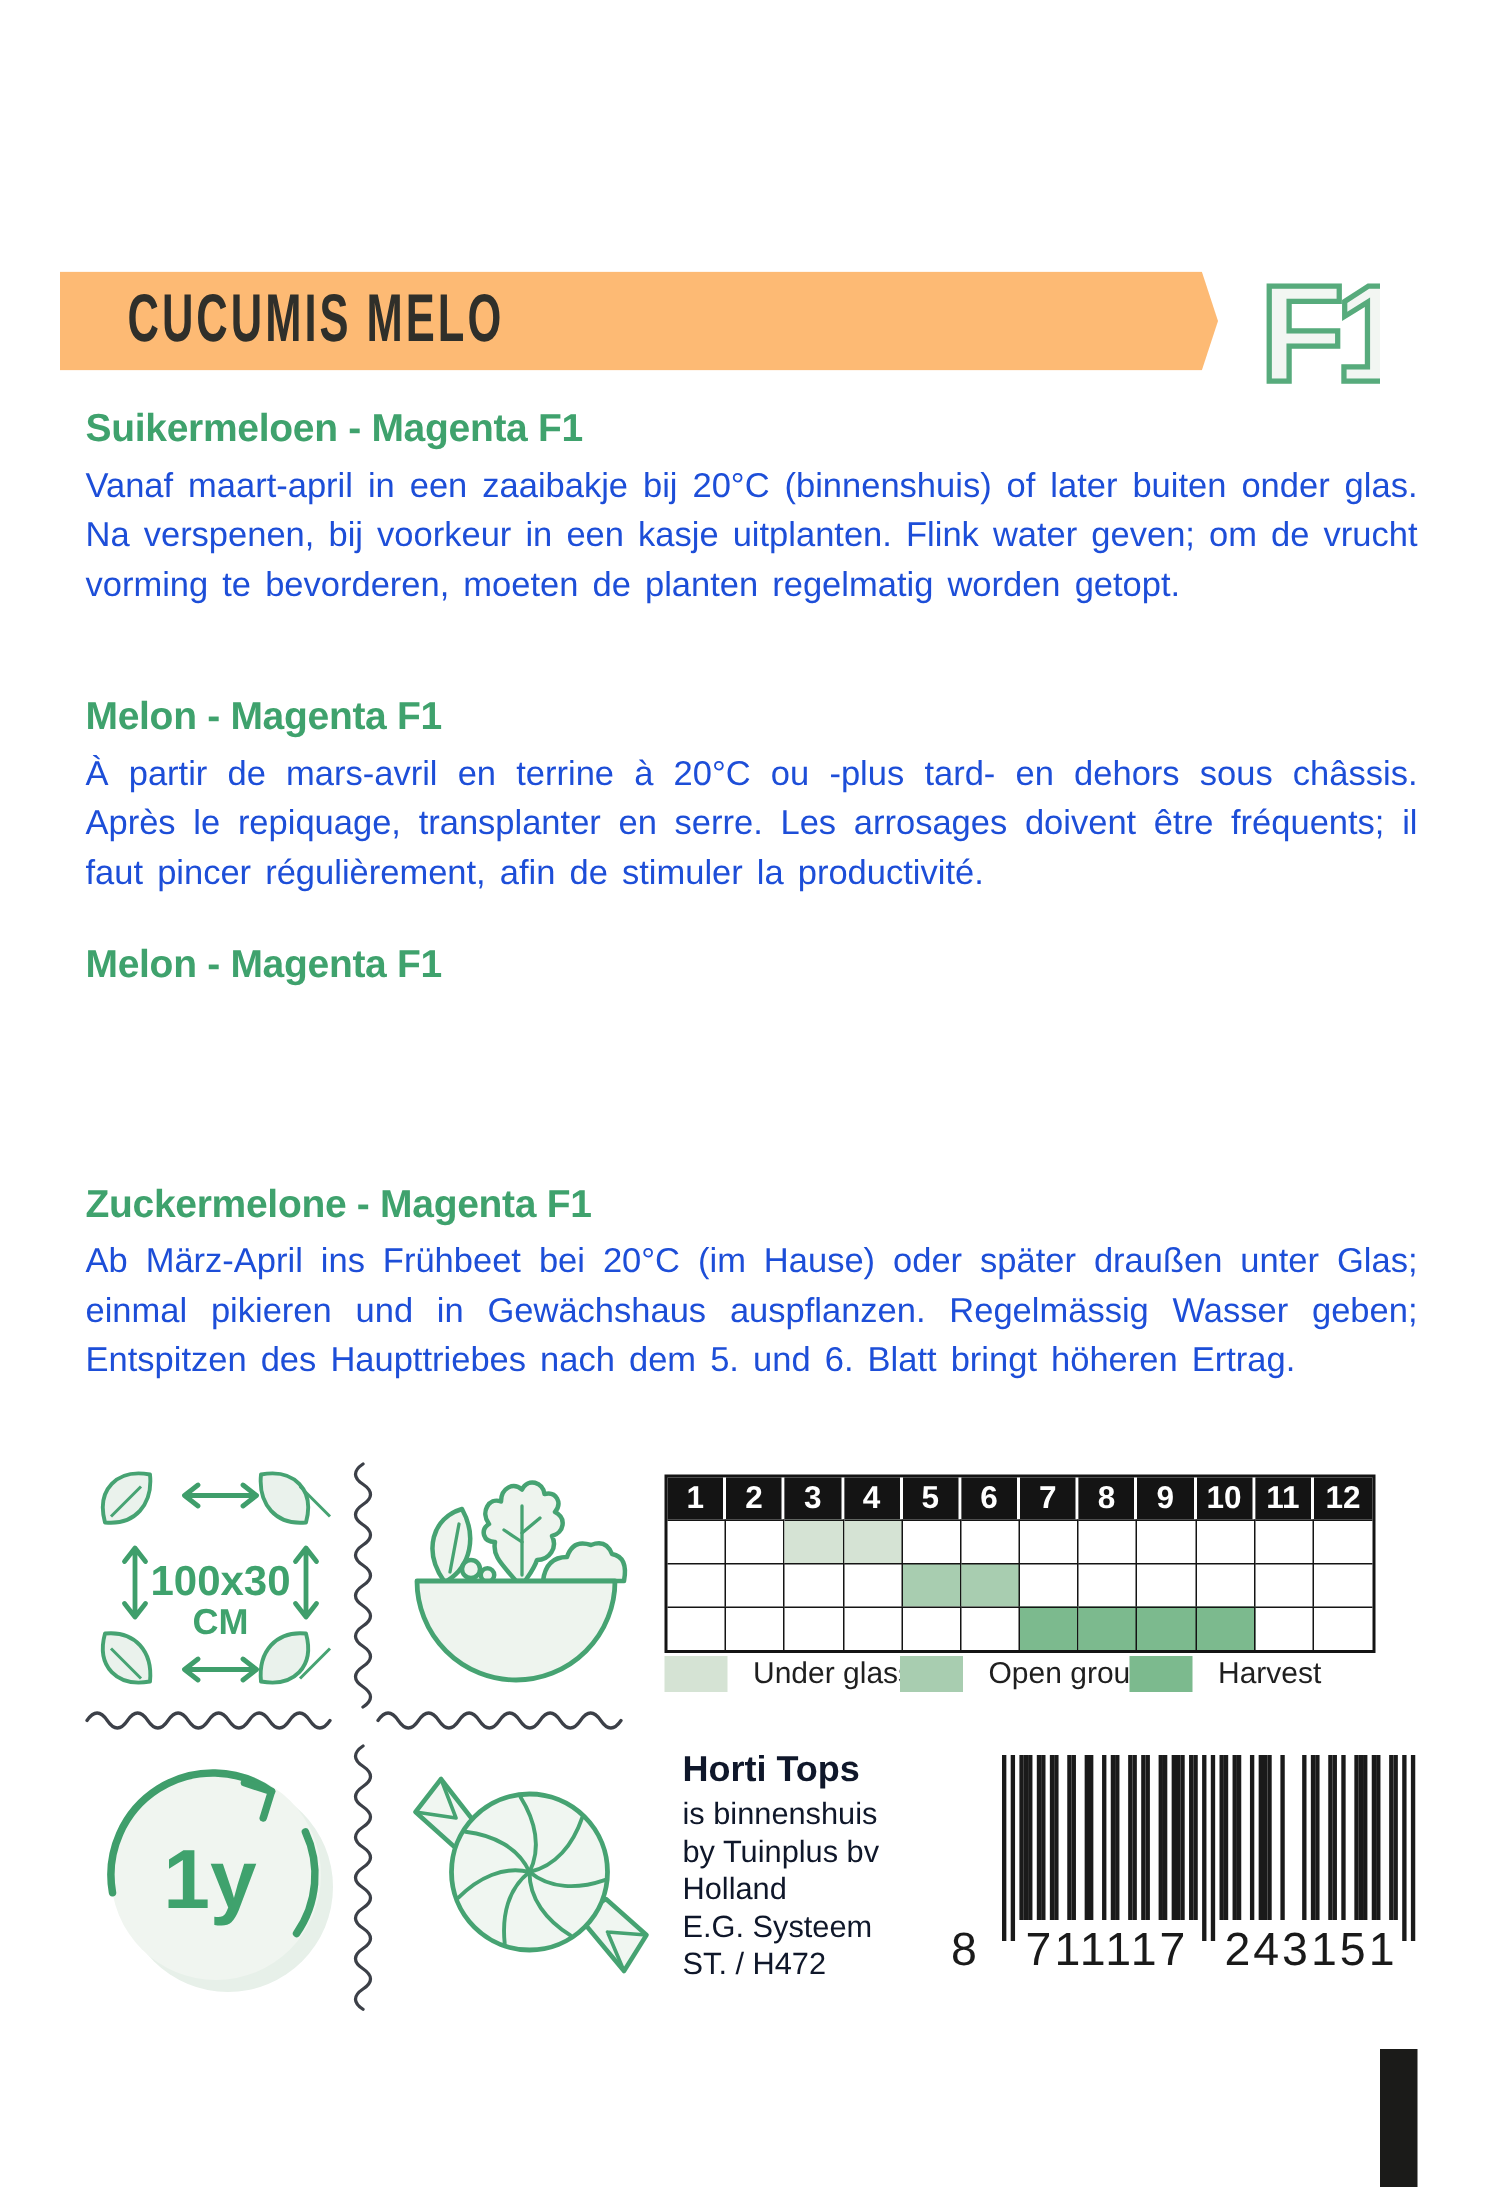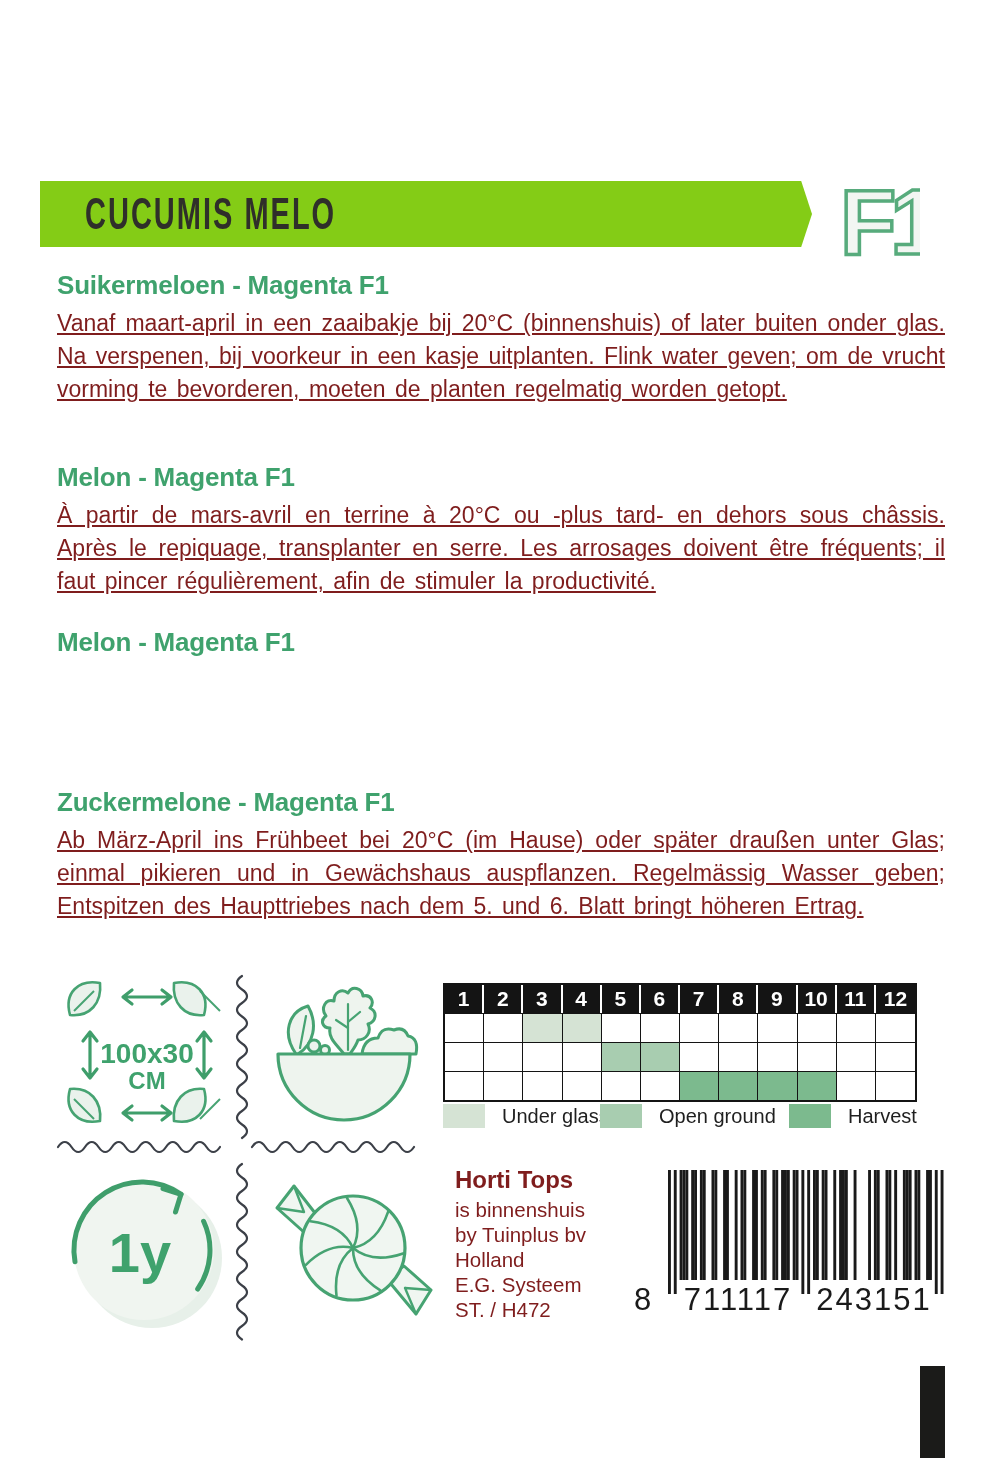--- a/index.html
+++ b/index.html
@@ -1,49 +1,49 @@
 <!DOCTYPE html>
 <html><head>
 <meta charset="utf-8">
 <style>
   html,body{margin:0;padding:0;background:#fff;}
   .page{position:relative;width:1000px;height:1458px;background:#ffffff;
         font-family:"Liberation Sans",sans-serif;overflow:hidden;}
 
   
-  .banner{position:absolute;left:40px;top:181px;width:772px;height:66px;background:#84cc16;
+  .banner{position:absolute;left:40px;top:181px;width:772px;height:66px;background:#fdba74;
           clip-path:polygon(0 0,98.6% 0,100% 50%,98.6% 100%,0 100%);text-align:center;}
   .banner-title{position:absolute;left:45px;top:50%;transform:translateY(-50%) scaleY(1.55);
           transform-origin:left center;font-size:29px;font-weight:600;letter-spacing:2px;
           color:#2f2f2a;white-space:nowrap;}
   .f1-badge{position:absolute;left:834px;top:168px;}
 
   
   .section{position:absolute;left:57px;width:888px;}
   .section h2{margin:0 0 6px 0;font-size:26px;font-weight:bold;color:#3fa26d;letter-spacing:-0.2px;}
-  .section p{margin:0;font-size:23px;line-height:33px;color:#7f1d1d;text-align:justify;word-spacing:3px;text-decoration:underline;}
+  .section p{margin:0;font-size:23px;line-height:33px;color:#1d4ed8;text-align:justify;word-spacing:3px;}
 
   
   .icon{position:absolute;}
   .wave{position:absolute;}
 
   
   .cal{position:absolute;left:443px;top:983px;width:470px;border:2px solid #141414;background:#fff;}
   .cal-row{display:grid;grid-template-columns:repeat(12,1fr);}
   .cal-head .cal-cell{background:#141414;color:#fff;font-weight:bold;font-size:21px;
        text-align:center;height:28px;line-height:28px;border-right:2px solid #fff;}
   .cal-head .cal-cell:last-child{border-right:none;text-align:center;}
   .cal-cell.body{height:28px;border-right:1.6px solid #141414;border-top:1.6px solid #141414;}
   .cal-cell.body:last-child{border-right:none;}
   .legend-item{position:absolute;top:1104px;display:flex;align-items:center;gap:17px;}
   .legend-swatch{display:inline-block;width:42px;height:24px;}
   .legend-label{font-size:20px;color:#1f1f1f;}
 
   
-  .dist{position:absolute;left:455px;top:1166px;width:200px;color:#7f1d1d;}
+  .dist{position:absolute;left:455px;top:1166px;width:200px;color:#0f172a;}
   .dist-name{font-size:24px;font-weight:bold;margin-bottom:3px;}
   .dist-line{font-size:20.5px;line-height:25px;}
 
   
   .barcode{position:absolute;left:632px;top:1166px;width:330px;height:152px;}
   .bc-digits{position:absolute;top:116px;font-size:31px;color:#1a1a1a;}
   .bc-first{left:2px;}
   .bc-left{left:48px;width:116px;text-align:center;letter-spacing:2px;}
   .bc-right{left:184px;width:116px;text-align:center;letter-spacing:2px;}
 
@@ -224,21 +224,21 @@
     </div>
   <div>
       <div class="legend-item" style="left: 443px;">
         <span class="legend-swatch" style="background: rgb(213, 227, 212);"></span>
         <span class="legend-label">Under glass</span>
       </div>
       <div class="legend-item" style="left: 600px;">
         <span class="legend-swatch" style="background: rgb(168, 205, 176);"></span>
         <span class="legend-label">Open ground</span>
       </div>
-      <div class="legend-item" style="left: 753px; padding-left: 36px;">
+      <div class="legend-item" style="left: 753px;">
         <span class="legend-swatch" style="background: rgb(124, 186, 142);"></span>
         <span class="legend-label">Harvest</span>
       </div>
     </div>
 
   <div class="dist">
     <div class="dist-name">Horti Tops</div>
     <div>
         <div class="dist-line">is binnenshuis</div>
         <div class="dist-line">by Tuinplus bv</div>

